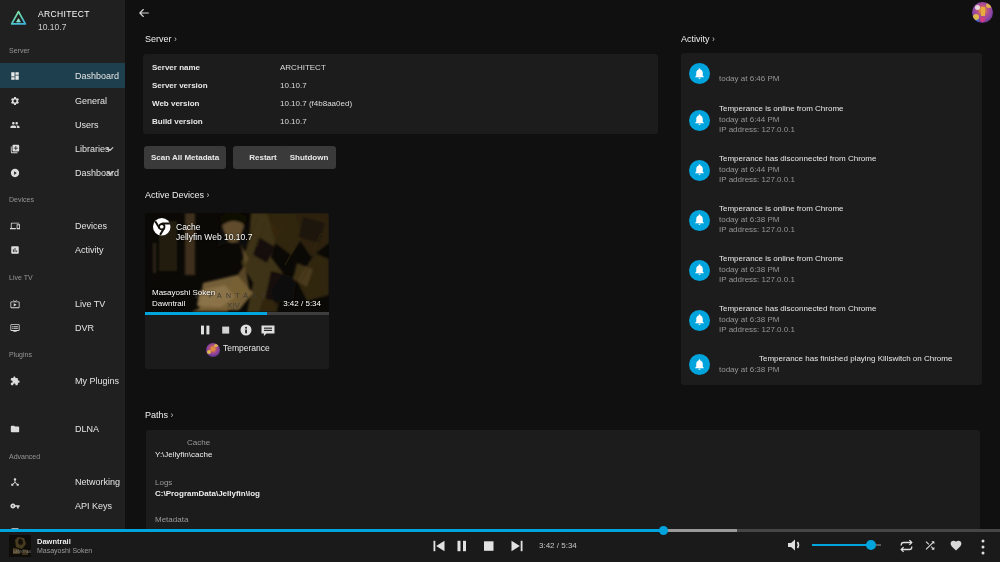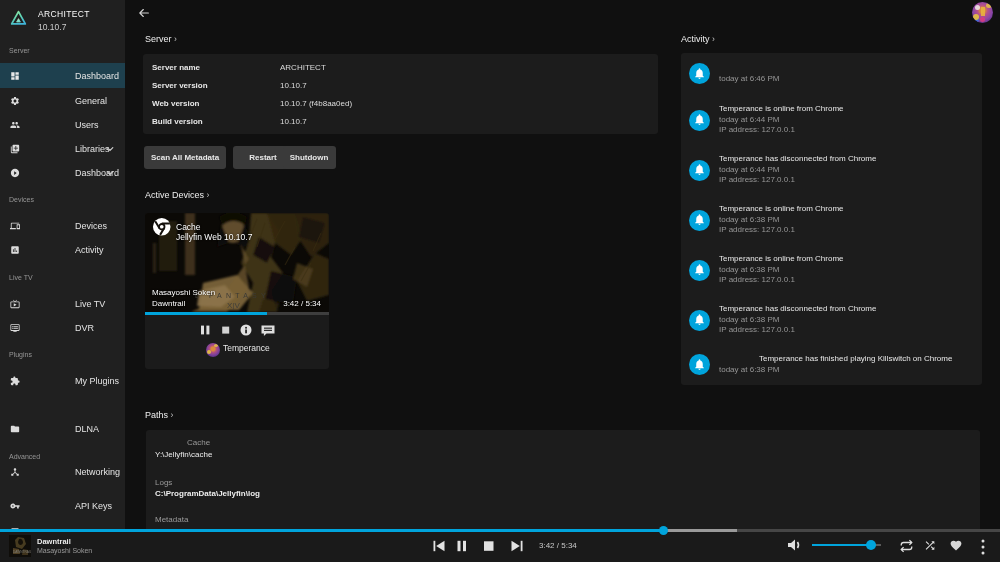--- a/index.html
+++ b/index.html
@@ -317,21 +317,21 @@
       <span class="nlabel">My Plugins</span>
     </div>
     <div class="navrow" style="top:417px;">
       <svg class="nicon" viewBox="0 0 24 24" fill="#dcdcdc">
           <path d="M10 4H4c-1.1 0-1.99.9-1.99 2L2 18c0 1.1.9 2 2 2h16c1.1 0 2-.9 2-2V8c0-1.1-.9-2-2-2h-8l-2-2z"></path>
         </svg>
       <span class="nlabel">DLNA</span>
     </div>
 
     <div class="seclabel" style="top:453px;">Advanced</div>
-    <div class="navrow" style="top:460px;">
+    <div class="navrow" style="top:470px;">
       <svg class="nicon" viewBox="0 0 24 24" fill="#dcdcdc">
           <path d="M17 16l-4-4V8.82C14.16 8.4 15 7.3 15 6c0-1.66-1.34-3-3-3S9 4.34 9 6c0 1.3.84 2.4 2 2.82V12l-4 4H3v5h5v-3.05l4-4.2 4 4.2V21h5v-5h-4z"></path>
         </svg>
       <span class="nlabel">Networking</span>
     </div>
     <div class="navrow" style="top:494px;">
       <svg class="nicon" viewBox="0 0 24 24" fill="#dcdcdc">
           <path d="M12.65 10C11.83 7.67 9.61 6 7 6c-3.31 0-6 2.69-6 6s2.69 6 6 6c2.61 0 4.83-1.67 5.65-4H17v4h4v-4h2v-4H12.65zM7 14c-1.1 0-2-.9-2-2s.9-2 2-2 2 .9 2 2-.9 2-2 2z"></path>
         </svg>
       <span class="nlabel">API Keys</span>

